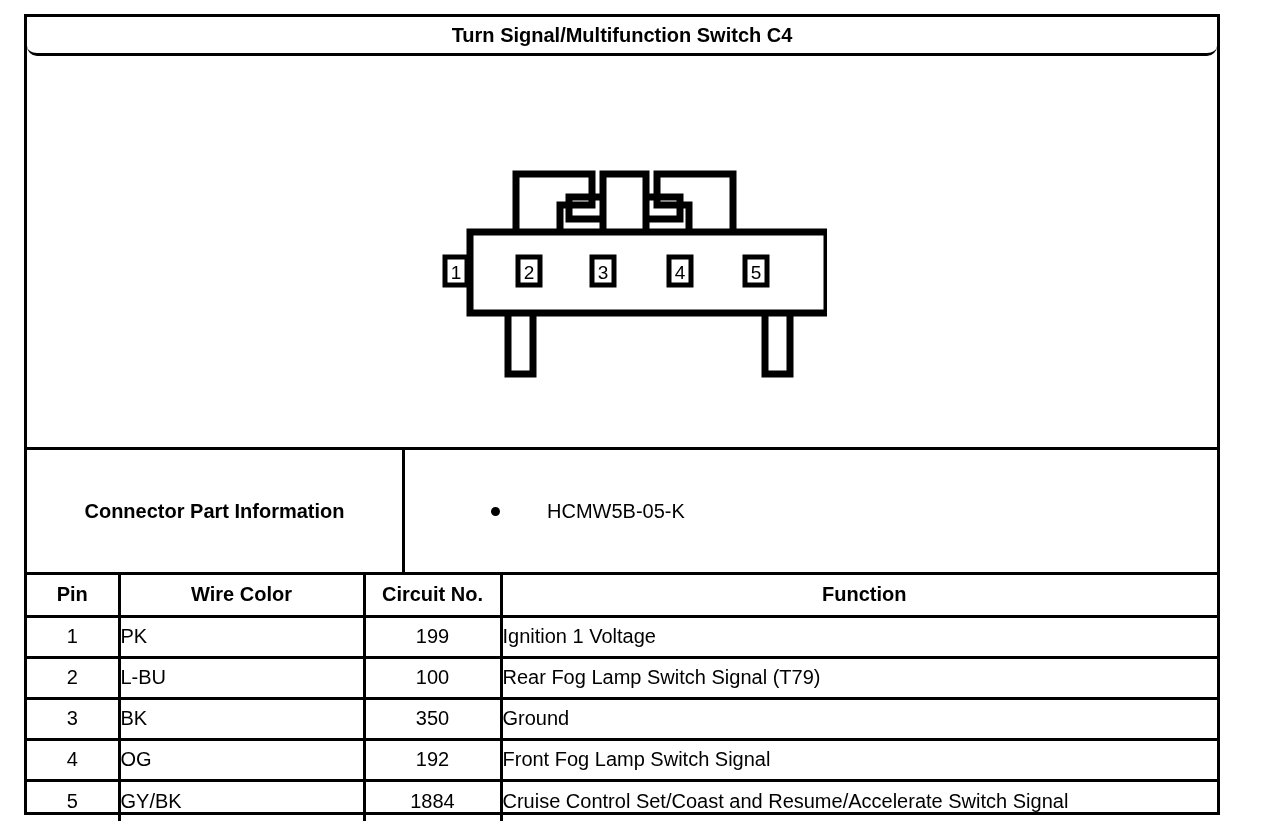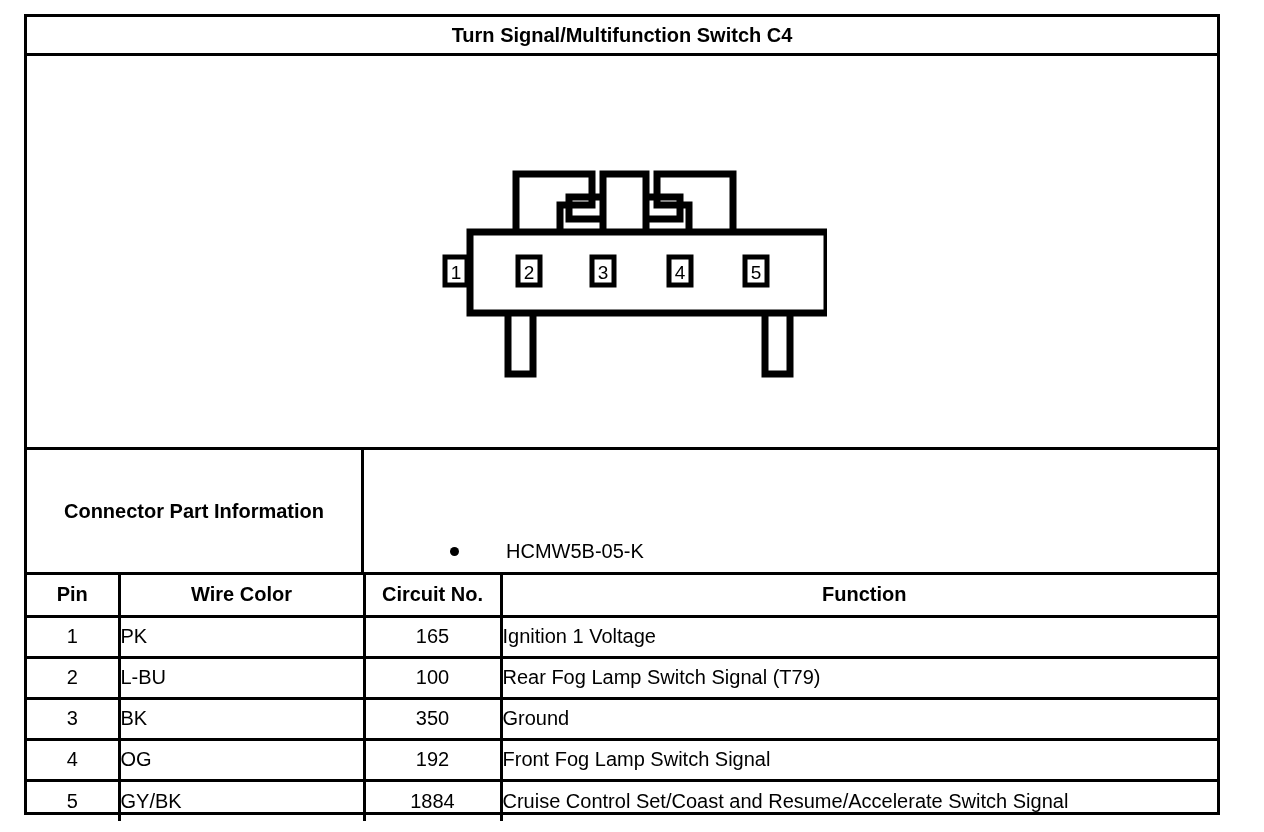--- a/index.html
+++ b/index.html
@@ -38,20 +38,21 @@
     position: absolute;
     left: 0;
     top: 0;
     width: 100%;
     height: 39px;
     border-bottom: 3px solid #000;
     box-sizing: border-box;
     display: flex;
     align-items: center;
     justify-content: center;
+    border-radius: 10px;
   }
   .title-text {
     font-size: 20px;
     font-weight: bold;
     letter-spacing: 0px;
     white-space: nowrap;
   }
 
   
   .diagram-panel {
@@ -75,38 +76,38 @@
     position: absolute;
     left: 0;
     top: 433px;
     width: 100%;
     height: 125px;
     border-bottom: 3px solid #000;
     box-sizing: border-box;
     display: flex;
   }
   .partinfo-label {
-    width: 337px;
+    width: 378px;
     border-right: 3px solid #000;
     box-sizing: border-box;
     display: flex;
     align-items: center;
     justify-content: center;
     flex: 0 0 auto;
   }
   .partinfo-label span {
     font-size: 20px;
     font-weight: bold;
     white-space: nowrap;
   }
   .partinfo-values {
     flex: 1 1 auto;
     display: flex;
     flex-direction: column;
-    justify-content: flex-end;
+    justify-content: center;
     padding-left: 86px;
     box-sizing: border-box;
   }
   .bullet-row {
     display: flex;
     align-items: center;
     height: 41px;
   }
   .bullet-dot {
     width: 9px;
@@ -236,21 +237,21 @@
           <th class="col-pin">Pin</th>
           <th class="col-wire">Wire Color</th>
           <th class="col-circuit">Circuit No.</th>
           <th class="col-func">Function</th>
         </tr>
       </thead>
       <tbody>
         <tr>
           <td class="col-pin">1</td>
           <td class="col-wire">PK</td>
-          <td class="col-circuit">165</td>
+          <td class="col-circuit">199</td>
           <td class="col-func">Ignition 1 Voltage</td>
         </tr>
         <tr>
           <td class="col-pin">2</td>
           <td class="col-wire">L-BU</td>
           <td class="col-circuit">100</td>
           <td class="col-func">Rear Fog Lamp Switch Signal (T79)</td>
         </tr>
         <tr>
           <td class="col-pin">3</td>

